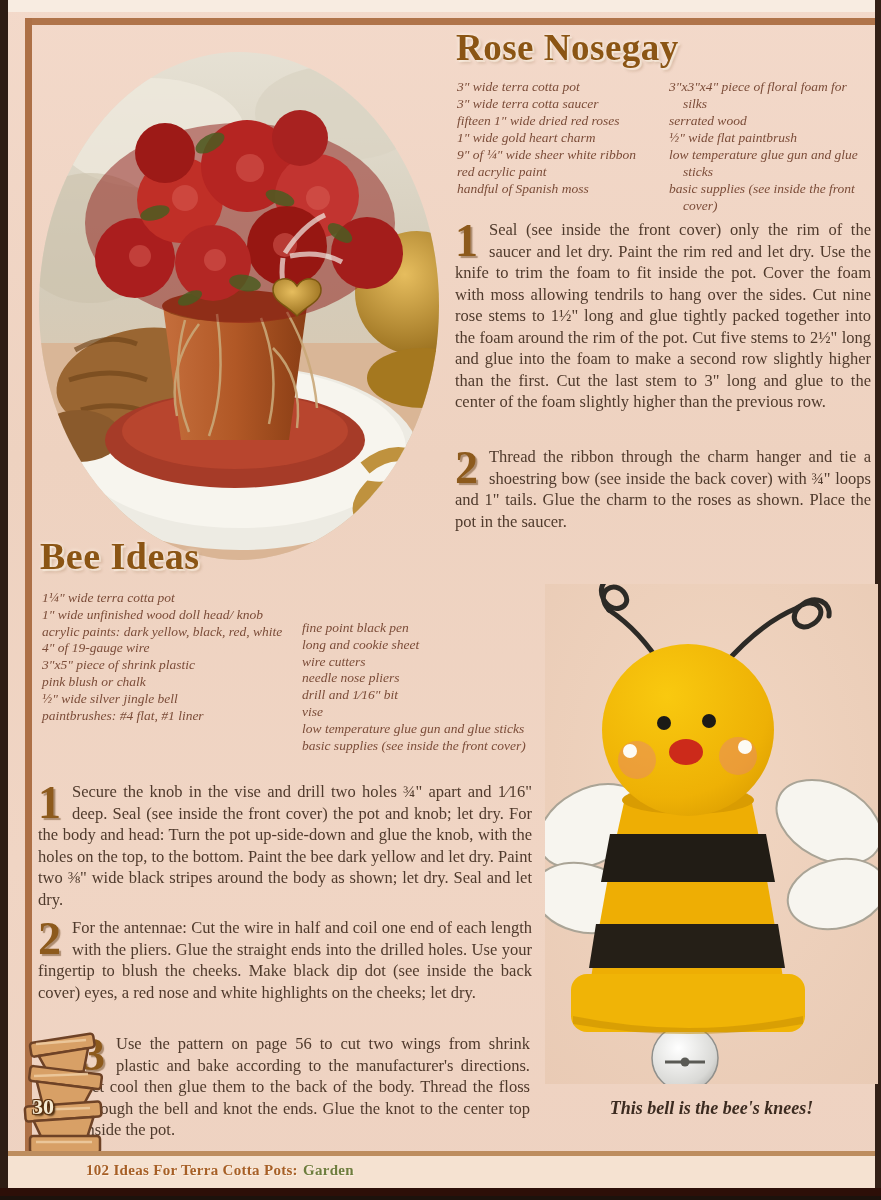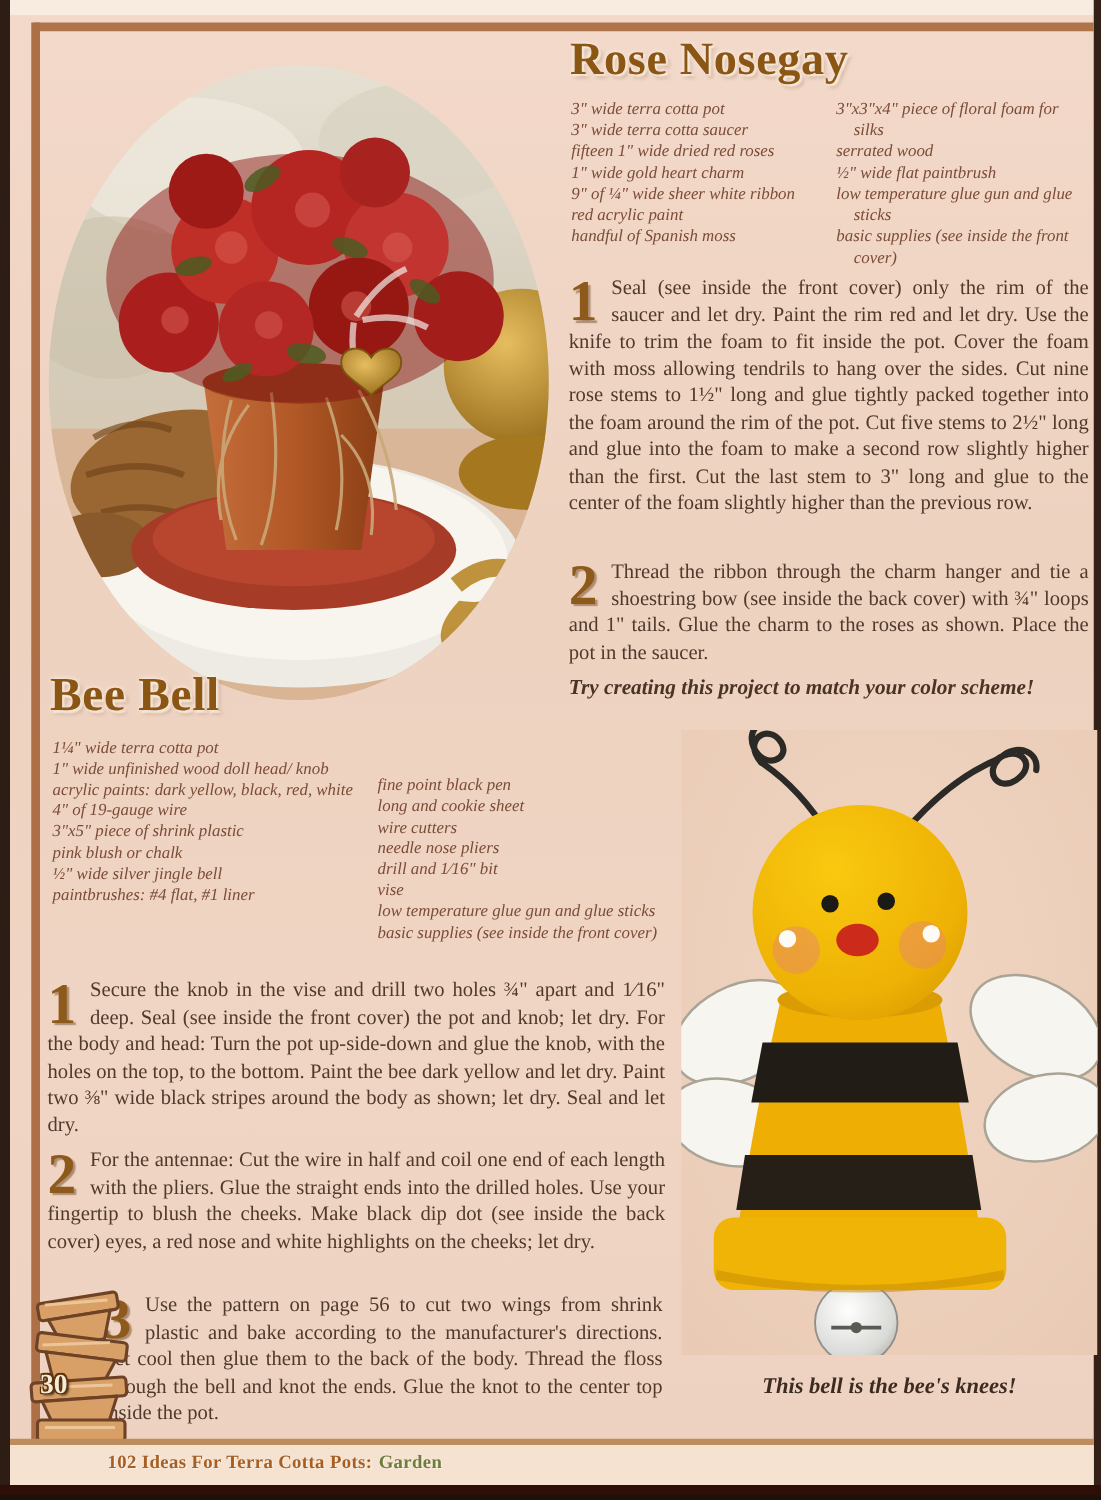--- a/index.html
+++ b/index.html
@@ -190,23 +190,22 @@
       <li>basic supplies (see inside the front cover)</li>
     </ul>
   </div>
 
   <div class="step" id="rose-step1">
     <span class="stepnum">1</span><span>Seal (see inside the front cover) only the rim of the saucer and let dry. Paint the rim red and let dry. Use the knife to trim the foam to fit inside the pot. Cover the foam with moss allowing tendrils to hang over the sides. Cut nine rose stems to 1½" long and glue tightly packed together into the foam around the rim of the pot. Cut five stems to 2½" long and glue into the foam to make a second row slightly higher than the first. Cut the last stem to 3" long and glue to the center of the foam slightly higher than the previous row.</span>
   </div>
   <div class="step" id="rose-step2">
     <span class="stepnum">2</span><span>Thread the ribbon through the charm hanger and tie a shoestring bow (see inside the back cover) with ¾" loops and 1" tails. Glue the charm to the roses as shown. Place the pot in the saucer.</span>
   </div>
-  <p class="tip">Try creating this project to match your color scheme!</p>
-
-  <h1 class="title" id="bee-title">Bee Bell</h1>
+
+  <h1 class="title" id="bee-title">Bee Ideas</h1>
 
   <ul class="mat-col" id="bee-mats-left">
     <li>1¼" wide terra cotta pot</li>
     <li>1" wide unfinished wood doll head/ knob</li>
     <li>acrylic paints: dark yellow, black, red, white</li>
     <li>4" of 19-gauge wire</li>
     <li>3"x5" piece of shrink plastic</li>
     <li>pink blush or chalk</li>
     <li>½" wide silver jingle bell</li>
     <li>paintbrushes: #4 flat, #1 liner</li>

